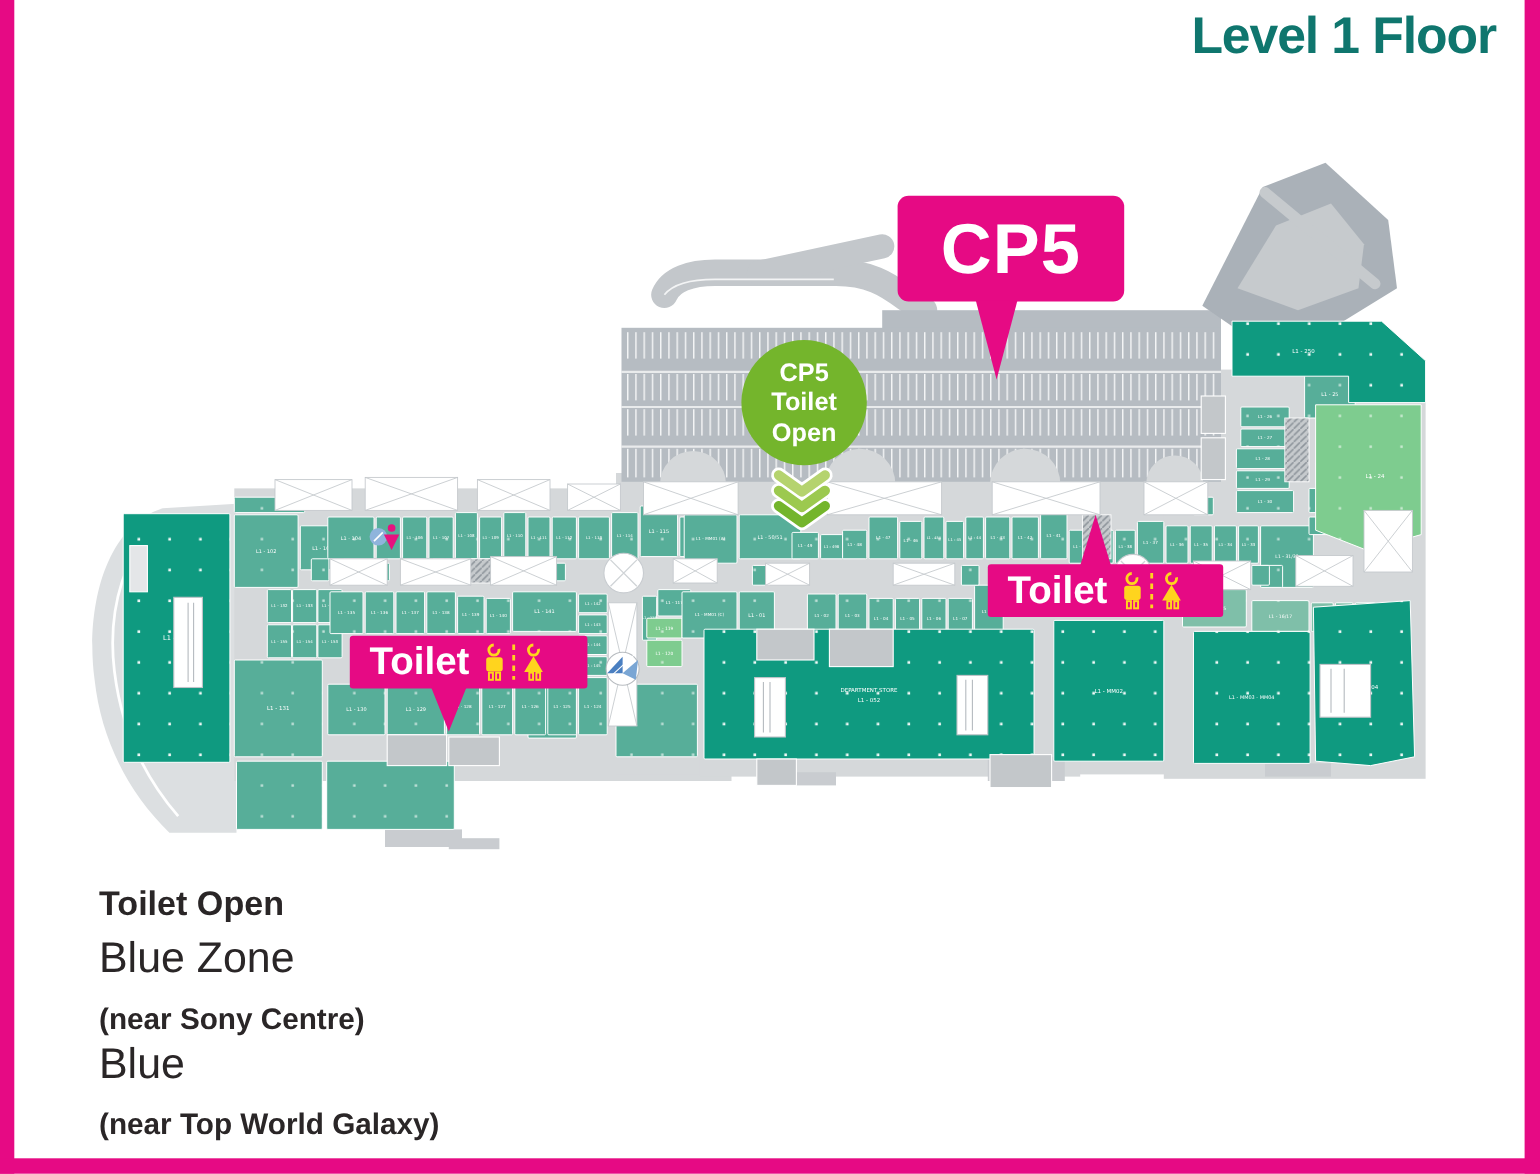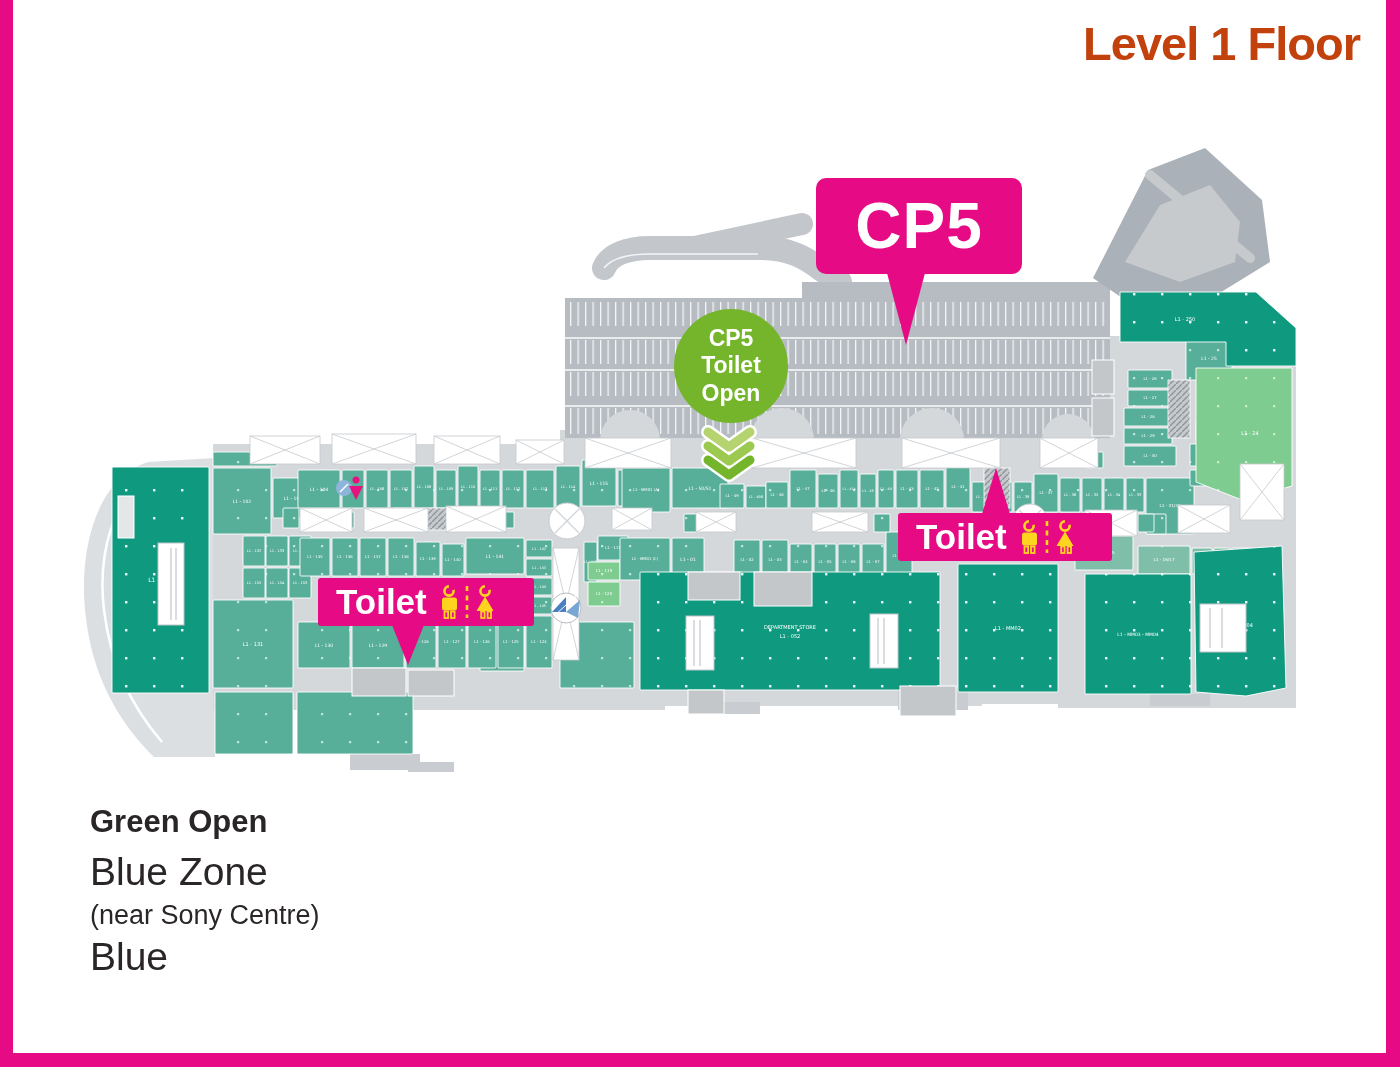--- a/index.html
+++ b/index.html
@@ -6,22 +6,22 @@
   body{
     width:1400px;height:1067px;position:relative;overflow:hidden;
     background:#ffffff;font-family:"Liberation Sans", sans-serif;
   }
   .edge{position:absolute;background:#e60a84;z-index:50;}
   .edge-left{left:0;top:0;width:13px;height:1067px;}
   .edge-right{right:0;top:0;width:14px;height:1067px;}
   .edge-bottom{left:0;bottom:0;width:1400px;height:14px;}
 
   .page-title{
-    position:absolute;top:16px;right:40px;z-index:40;
-    font-size:47px;font-weight:700;color:#c2410c;letter-spacing:-1px;
+    position:absolute;top:4px;right:40px;z-index:40;
+    font-size:47px;font-weight:700;color:#0f766e;letter-spacing:-1px;
   }
 
   #map-svg{position:absolute;left:0;top:0;z-index:1;}
 
   
   .callout{position:absolute;background:#e60a84;color:#fff;z-index:30;}
   .cp5-box{
     left:816px;top:178px;width:206px;height:96px;border-radius:10px;
     display:flex;align-items:center;justify-content:center;
     font-size:64px;font-weight:700;letter-spacing:1px;
@@ -50,21 +50,21 @@
     border-top:40px solid #e60a84;
   }
   .tail-up{
     position:absolute;left:84px;top:-45px;width:0;height:0;
     border-left:14px solid transparent;border-right:14px solid transparent;
     border-bottom:46px solid #e60a84;
   }
   .legend{position:absolute;left:90px;top:804px;color:#2a2627;z-index:20;}
   .legend .lg-head{font-size:31px;font-weight:700;margin-bottom:10px;}
   .legend .lg-zone{font-size:39px;margin-top:4px;}
-  .legend .lg-near{font-size:27px;margin-top:6px;}
+  .legend .lg-near{font-size:27px;margin-top:17px;font-weight:bold;}
 </style>
 </head>
 <body>
 
 <svg id="map-svg" width="1400" height="1067" viewBox="0 0 1400 1067">
   <defs>
     <pattern id="pat-d" width="28" height="28" patternUnits="userSpaceOnUse">
       <rect width="28" height="28" fill="#0f9a80"></rect>
       <rect x="13" y="13" width="2.4" height="2.4" fill="#ffffff" opacity="0.95"></rect>
     </pattern>
@@ -747,17 +747,18 @@
     <line x1="28" y1="2" x2="28" y2="34" stroke="#ffd41e" stroke-width="2.6" stroke-dasharray="5 4.5"></line>
     <circle cx="46" cy="7" r="4.6" fill="none" stroke="#ffd41e" stroke-width="2.6" stroke-dasharray="21 6"></circle>
     <polygon points="46,12.5 37.5,27 54.5,27" fill="#ffd41e"></polygon>
     <rect x="42.2" y="27.5" width="3.4" height="6.5" fill="none" stroke="#ffd41e" stroke-width="1.8"></rect>
     <rect x="48.6" y="27.5" width="3.4" height="6.5" fill="none" stroke="#ffd41e" stroke-width="1.8"></rect>
   </svg>
   <span class="tail-up"></span>
 </div>
 
 <div class="legend">
-  <div class="lg-head">Green Open</div>
+  <div class="lg-head">Toilet Open</div>
   <div class="lg-zone">Blue Zone</div>
   <div class="lg-near">(near Sony Centre)</div>
   <div class="lg-zone">Blue</div>
+  <div class="lg-near">(near Top World Galaxy)</div>
 </div>
 
 </body></html>

